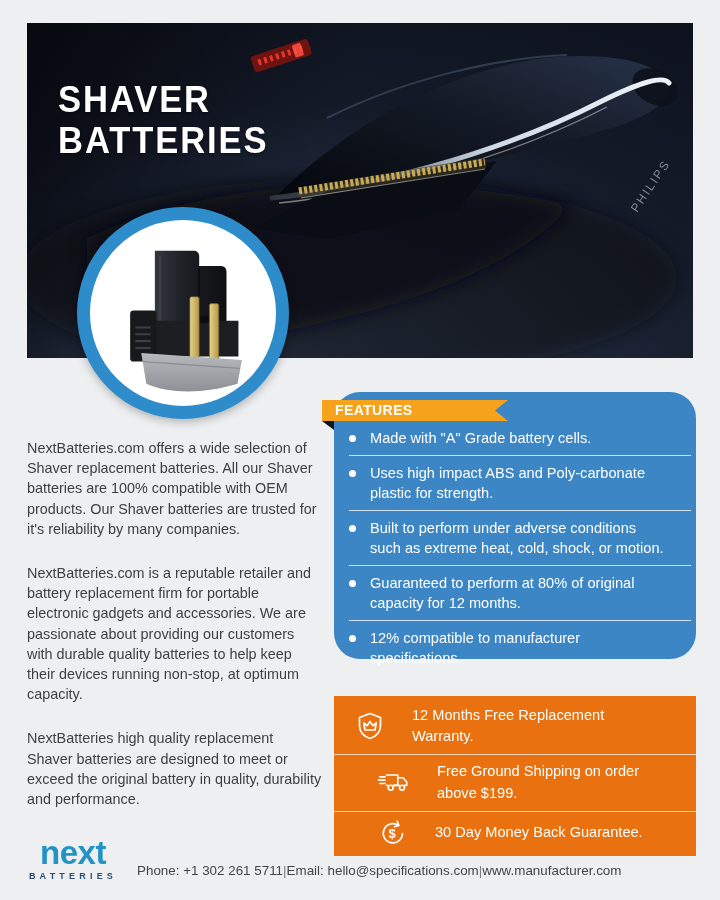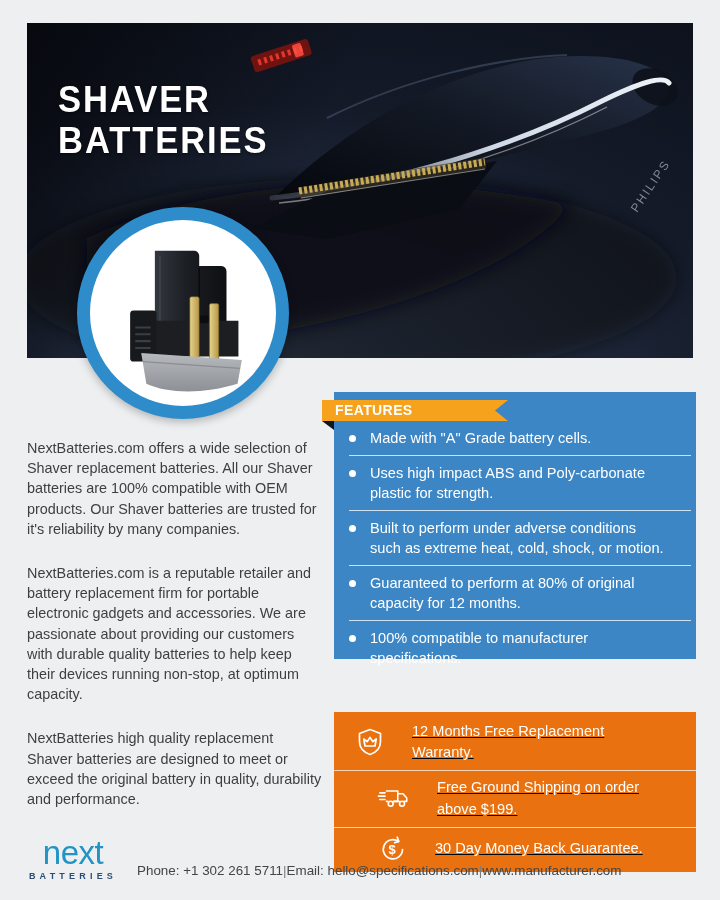--- a/index.html
+++ b/index.html
@@ -33,20 +33,21 @@
 
   
   .intro{position:absolute;left:27px;top:426px;width:308px;color:#3d3f40;
     font-size:14.4px;line-height:20.2px;}
   .intro p{margin:12px 0 24px 0;white-space:pre-line;}
 
   
   .features-box{
     position:absolute;left:334px;top:392px;width:362px;height:267px;
     background:#3c86c5;
+    border-radius:26px;
   }
   .ribbon{
     position:absolute;left:-12px;top:8px;width:186px;height:21px;
     background:#f6a21c;color:#ffffff;font-weight:700;font-size:14px;
     line-height:21px;padding-left:13px;letter-spacing:.4px;box-sizing:border-box;
     clip-path:polygon(0 0,100% 0,calc(100% - 13px) 50%,100% 100%,0 100%);
     z-index:3;
   }
   .ribbon-fold{
     position:absolute;left:-12px;top:29px;width:12px;height:9px;
@@ -54,33 +55,33 @@
   }
   .feature-list{position:absolute;left:0;top:29px;right:0;}
   .feature-item{display:flex;gap:14px;padding:7px 8px 7px 15px;color:#fff;
     font-size:14.6px;line-height:20px;}
   .bullet-dot{flex:0 0 7px;width:7px;height:7px;border-radius:50%;background:#fff;margin-top:7px;}
   .feature-text{white-space:pre-line;}
   .feature-divider{border-top:1px solid rgba(255,255,255,.75);margin:0 5px 0 15px;height:0;}
 
   
   .guarantee-box{
-    position:absolute;left:334px;top:712px;width:362px;height:160px;
+    position:absolute;left:334px;top:696px;width:362px;height:160px;
     background:#e9710f;display:flex;flex-direction:column;justify-content:space-evenly;
-    padding:2px 0;box-sizing:border-box;text-decoration:underline;
+    padding:2px 0;box-sizing:border-box;
   }
   .g-row{display:flex;align-items:center;gap:26px;padding:6px 20px;color:#fff;
     font-size:14.6px;line-height:21.5px;}
   .g-row + .g-row{border-top:1px solid rgba(255,255,255,.7);padding-left:43px;}
   .g-icon{flex:0 0 32px;display:flex;align-items:center;justify-content:center;}
   .g-text{white-space:pre-line;max-width:240px;}
 
   
   .footer-logo{position:absolute;left:28px;top:838px;width:90px;text-align:center;}
-  .logo-primary{color:#2193c5;font-size:33px;line-height:30px;font-weight:400;
+  .logo-primary{color:#2193c5;font-size:33px;line-height:30px;font-weight:700;
     letter-spacing:-.5px;text-transform:lowercase;}
   .logo-secondary{color:#2d4e74;font-size:9px;font-weight:700;letter-spacing:4.2px;
     margin-top:3px;text-align:center;}
   .footer-contact{position:absolute;left:137px;top:863px;color:#434546;font-size:13.4px;
     display:flex;align-items:center;}
   .footer-sep{color:#7a7d80;}
   .footer-contact .link{color:#434546;text-decoration:none;}
 </style>
 </head>
 <body>
@@ -213,21 +214,21 @@
       </div>
       <div class="feature-divider"></div>
       <div class="feature-item">
         <span class="bullet-dot"></span>
         <span class="feature-text">Guaranteed to perform at 80% of original
 capacity for 12 months.</span>
       </div>
       <div class="feature-divider"></div>
       <div class="feature-item">
         <span class="bullet-dot"></span>
-        <span class="feature-text">100% compatible to manufacturer
+        <span class="feature-text">12% compatible to manufacturer
 specifications.</span>
       </div>
     </div>
   </div>
 
   <div class="guarantee-box">
 
     <div class="g-row">
       <span class="g-icon">
         <svg width="32" height="32" viewBox="0 0 32 32" fill="none" stroke="#ffffff" stroke-width="1.7" stroke-linecap="round" stroke-linejoin="round" aria-hidden="true">

